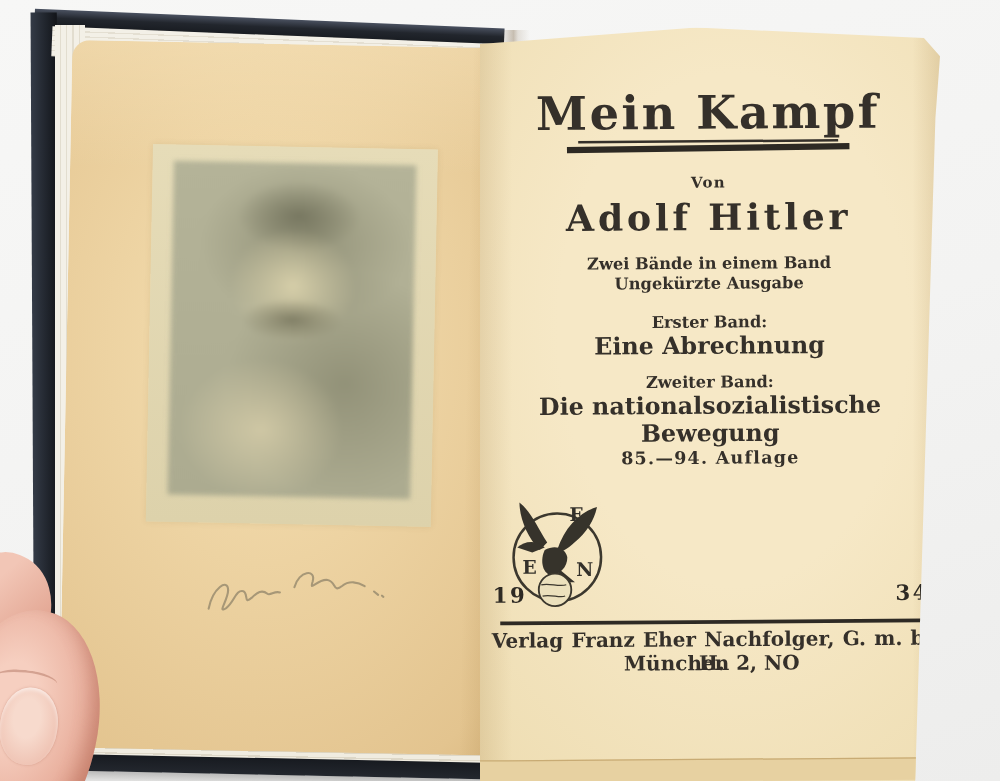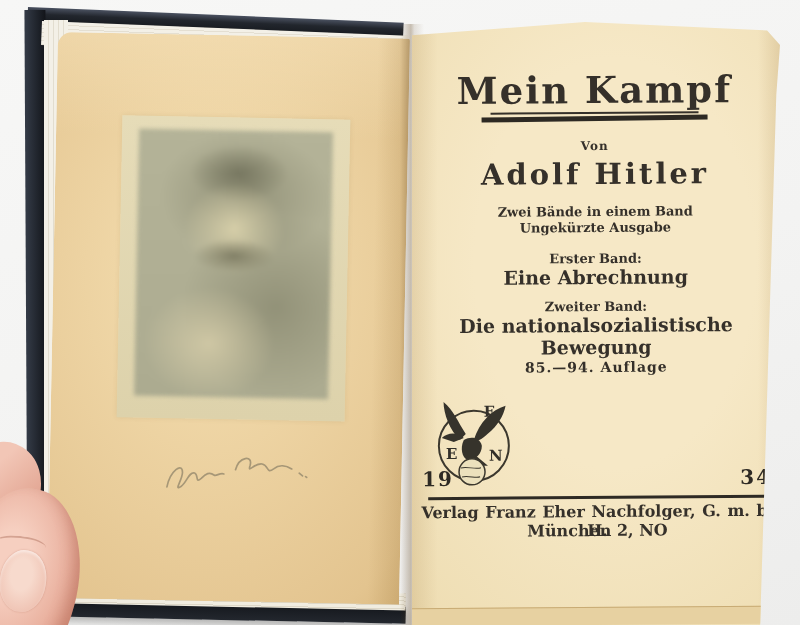--- a/index.html
+++ b/index.html
@@ -44,21 +44,21 @@
       linear-gradient(#b4b398,#acab90);
     filter:blur(2.2px);}
   .signature{position:absolute;left:108px;top:406px;width:160px;height:58px;
     transform:rotate(-7deg);opacity:.72;}
 
   
   .gutter{position:absolute;left:400px;top:24px;width:24px;height:601px;
     background:linear-gradient(to right,rgba(90,60,20,0),rgba(90,60,20,.30) 45%,rgba(90,60,20,.12) 60%,rgba(90,60,20,0));}
 
   
-  .right-page{position:absolute;left:412px;top:22px;width:368px;height:603px;
+  .right-page{position:absolute;left:384px;top:22px;width:368px;height:603px;
     clip-path:polygon(0 2.2%,47% 0,96.5% 1.4%,100% 3.8%,99% 12%,94.6% 100%,0 100%);
     background:
       linear-gradient(to right,rgba(150,110,50,.16),rgba(150,110,50,0) 7%),
       linear-gradient(to left,rgba(150,110,50,.18),rgba(150,110,50,0) 6%),
       radial-gradient(ellipse 95% 85% at 55% 40%,#f6e8c6 40%,#eeddb2 90%,#e8d4a4 100%);}
   .fore-edge{position:absolute;left:0;bottom:0;width:100%;height:17px;
     border-top:1px solid #c8ab74;background:#e7d1a1;transform:rotate(-0.4deg);}
 
   .tp{position:absolute;left:0;top:0;width:100%;height:100%;
     transform:rotate(-0.4deg);color:#35302a;text-align:center;}
@@ -76,21 +76,21 @@
   .t-v2l{top:277px;font-size:13px;font-weight:600;}
   .t-v2t{top:292px;font-size:19px;font-weight:bold;}
   .t-print{top:337px;font-size:14px;font-weight:600;letter-spacing:1px;}
 
   .emblem{position:absolute;left:121px;top:374px;width:122px;height:98px;}
   .emblem svg{position:absolute;left:0;top:0;}
   .em-letter{position:absolute;font-size:15px;font-weight:bold;color:#33302a;}
   .em-f{left:71px;top:6px;}
   .em-e{left:33px;top:48px;}
   .em-n{left:76px;top:50px;}
-  .em-year{position:absolute;top:70px;font-size:20px;font-weight:bold;letter-spacing:2px;color:#2e2a24;}
+  .em-year{position:absolute;top:70px;font-size:17px;font-weight:bold;letter-spacing:2px;color:#2e2a24;}
   .em-y19{left:9px;}
   .em-y34{right:9px;}
 
   .t-prule{top:474px;}
   .t-prule .bar{width:338px;height:2.5px;background:#2e2a24;margin:0 auto;}
   .t-pub1{top:480px;font-size:16px;font-weight:bold;word-spacing:1px;}
   .t-pub2{top:499px;font-size:16px;font-weight:bold;}
 
   
   .thumb{position:absolute;left:-34px;top:448px;width:124px;height:230px;}

